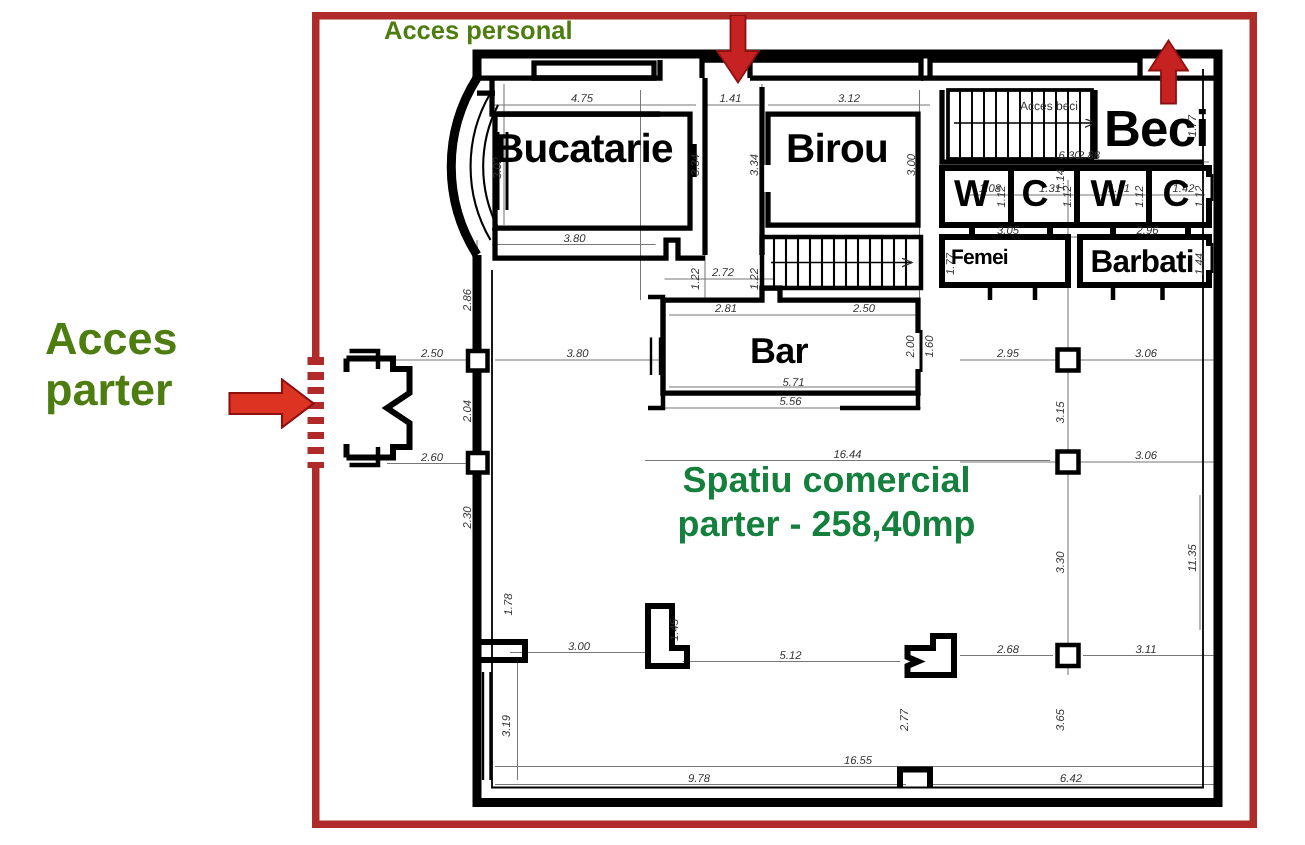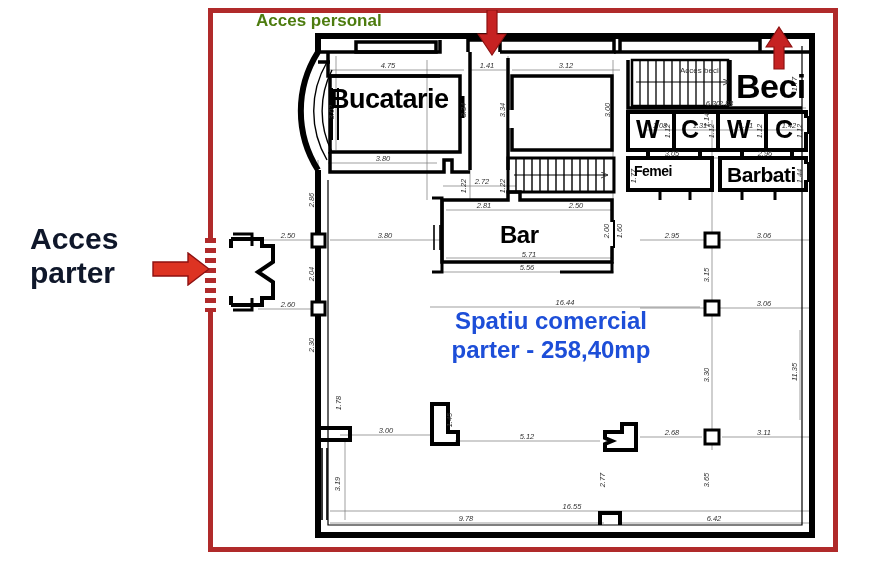--- a/index.html
+++ b/index.html
@@ -67,45 +67,45 @@
   .big-space {
     position: absolute;
     left: 420px;
     top: 306px;
     width: 262px;
     text-align: center;
     font-family: "Liberation Sans", sans-serif;
     font-weight: bold;
     font-size: 24px;
     line-height: 29px;
-    color: #1d4ed8;
+    color: #15803d;
     white-space: nowrap;
   }
 
   #acces-personal {
     position: absolute;
     left: 256px;
     top: 11px;
     font-family: "Liberation Sans", sans-serif;
     font-weight: bold;
     font-size: 17px;
     color: #4d7c0f;
     white-space: nowrap;
   }
 
   #acces-clienti {
     position: absolute;
     left: 30px;
-    top: 222px;
+    top: 210px;
     width: 150px;
     font-family: "Liberation Sans", sans-serif;
     font-weight: bold;
     font-size: 30px;
     line-height: 34px;
-    color: #0f172a;
+    color: #4d7c0f;
   }
 
   
   .arrow { position: absolute; }
 
   #arrow-down-personal { left: 477px; top: 10px; }
   #arrow-up-beci       { left: 765px; top: 26px; }
   #arrow-right-clienti { left: 152px; top: 252px; }
 
   .acces-beci-note {
@@ -379,20 +379,21 @@
       <text x="797" y="372" text-anchor="middle" transform="rotate(-90 797 372)">11.35</text>
       <text x="452" y="420" text-anchor="middle" transform="rotate(-90 452 420)">1.45</text>
       <text x="605" y="480" text-anchor="middle" transform="rotate(-90 605 480)">2.77</text>
       <text x="709" y="480" text-anchor="middle" transform="rotate(-90 709 480)">3.65</text>
     </g>
   </svg>
 
   <div class="acces-beci-note">Acces beci</div>
 
   <div class="room-label lbl-bucatarie">Bucatarie</div>
+  <div class="room-label lbl-birou">Birou</div>
   <div class="room-label lbl-bar">Bar</div>
   <div class="room-label lbl-beci">Beci</div>
   <div class="room-label lbl-w1">W</div>
   <div class="room-label lbl-c1">C</div>
   <div class="room-label lbl-w2">W</div>
   <div class="room-label lbl-c2">C</div>
   <div class="room-label lbl-femei">Femei</div>
   <div class="room-label lbl-barbati">Barbati</div>
 
   <div class="big-space">

